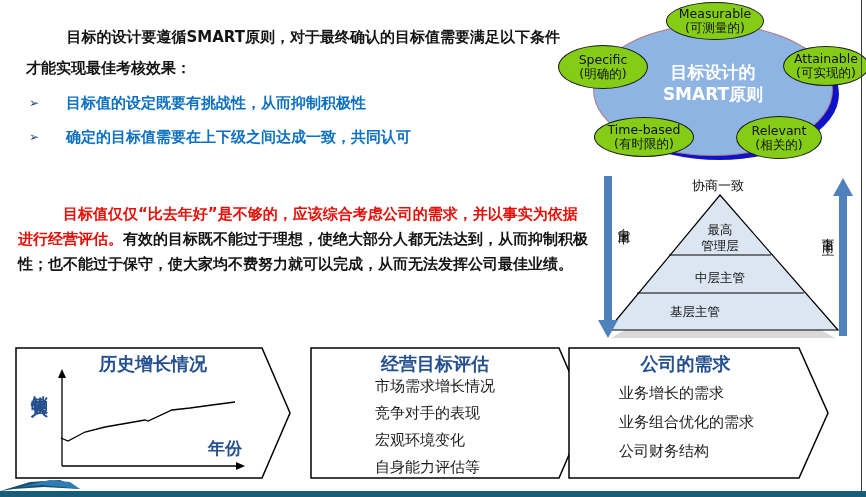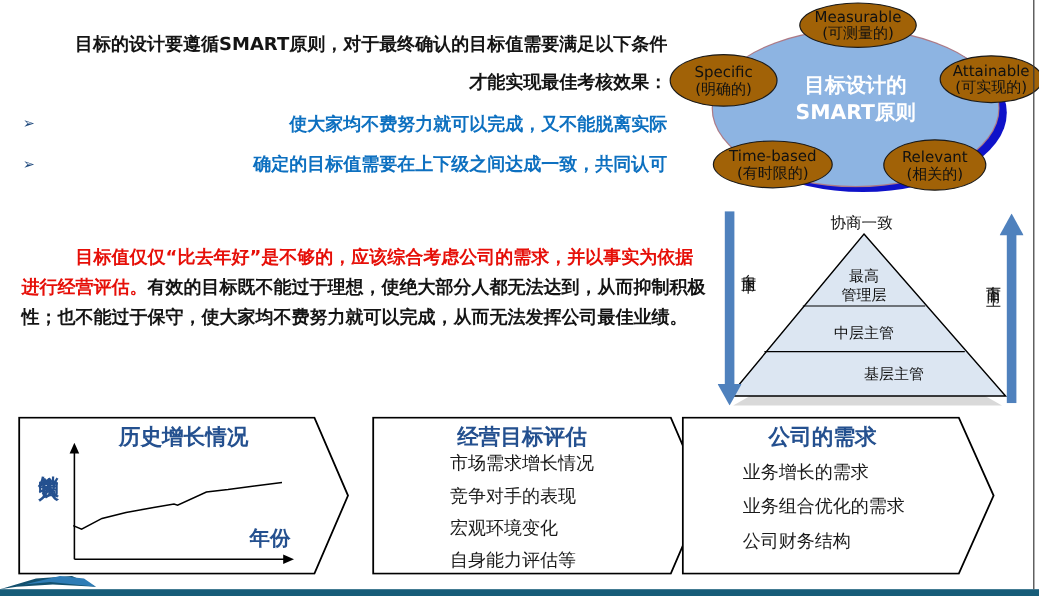--- a/index.html
+++ b/index.html
@@ -1,53 +1,53 @@
 <!DOCTYPE html>
 <html><head>
 <meta charset="utf-8">
 <style>
   html,body{margin:0;padding:0;background:#fff;}
   .slide{position:relative;width:866px;height:497px;background:#ffffff;overflow:hidden;
          font-family:"DejaVu Sans","Liberation Sans",sans-serif;color:#1a1a1a;}
   
-  .intro{position:absolute;left:16px;top:22px;width:540px;text-align:right;}
+  .intro{position:absolute;left:26px;top:22px;width:540px;}
   .intro-p{font-size:15px;font-weight:600;color:#141414;line-height:31px;text-indent:2.7em;margin:0;}
   .bullet-row{position:relative;padding-left:40px;margin-top:9px;line-height:19px;}
   .bullet-row .marker{position:absolute;left:3px;top:1px;color:#1F497D;font-size:12px;}
   .bullet-row .btext{color:#0d70c0;font-size:15px;font-weight:600;}
   
   .emphasis{position:absolute;left:18px;top:202px;width:574px;font-size:15px;font-weight:600;
             line-height:25px;text-indent:3em;margin:0;}
   .red{color:#e60f08;}
   .blk{color:#141414;margin-top:24px;}
   
   .smart{position:absolute;left:556px;top:0;width:310px;height:168px;}
   .main-ellipse-shadow{position:absolute;left:43px;top:28px;width:240px;height:132px;
             border-radius:50%;background:#0f12c9;}
   .main-ellipse{position:absolute;left:37px;top:24px;width:240px;height:132px;border-radius:50%;
             background:#8DB4E2;border:1px solid rgba(190,90,85,.65);
             display:flex;flex-direction:column;align-items:center;justify-content:center;padding-bottom:14px;box-sizing:border-box;}
   .main-ellipse .t{color:#ffffff;font-size:17px;font-weight:bold;line-height:22px;text-align:center;}
-  .sat{position:absolute;border-radius:50%;background:#a16207;border:1.5px solid #1a1a1a;
+  .sat{position:absolute;border-radius:50%;background:#84cc16;border:1.5px solid #1a1a1a;
        display:flex;flex-direction:column;align-items:center;justify-content:center;
        font-size:12.5px;line-height:14px;color:#111;text-align:center;}
   .sat-measurable{left:110px;top:2px;width:96px;height:36px;}
   .sat-specific{left:2px;top:45px;width:88px;height:42px;}
   .sat-attainable{left:227px;top:46px;width:84px;height:38px;}
   .sat-timebased{left:38px;top:117px;width:98px;height:38px;}
   .sat-relevant{left:180px;top:116px;width:84px;height:41px;}
   
   .pyramid{position:absolute;left:595px;top:170px;width:266px;height:174px;}
   .pyr-top-label{position:absolute;left:73px;top:7px;width:100px;text-align:center;
                  font-size:13px;color:#111;}
   .pyr-svg{position:absolute;left:0;top:0;}
   .pyr-l1{position:absolute;left:75px;top:52px;width:100px;text-align:center;font-size:12.5px;
           line-height:16px;color:#111;white-space:pre-line;}
   .pyr-l2{position:absolute;left:75px;top:100px;width:100px;text-align:center;font-size:12.5px;color:#111;}
-  .pyr-l3{position:absolute;left:75px;top:134px;width:100px;text-align:right;font-size:12.5px;color:#111;}
+  .pyr-l3{position:absolute;left:75px;top:134px;width:100px;text-align:left;font-size:12.5px;color:#111;}
   .arrow-svg{position:absolute;}
   .v-label{position:absolute;writing-mode:vertical-rl;font-size:12.5px;color:#111;letter-spacing:2px;}
   .v-label-left{left:20px;top:48px;}
   .v-label-right{left:224px;top:58px;}
   
   .chevron{position:absolute;top:347px;height:168px;}
   .chev-svg{position:absolute;left:0;top:0;}
   .chev-title{position:absolute;left:0;top:5px;width:100%;text-align:center;
               font-size:18px;font-weight:bold;color:#24508f;}
   .chev1{left:15px;width:276px;}
@@ -67,21 +67,21 @@
 </style>
 </head>
 <body>
 
 <div class="slide">
 
   <div class="intro">
     <p class="intro-p">目标的设计要遵循SMART原则，对于最终确认的目标值需要满足以下条件才能实现最佳考核效果：</p>
     <div class="bullet-row">
       <span class="marker">➢</span>
-      <span class="btext">使大家均不费努力就可以完成，又不能脱离实际</span>
+      <span class="btext">目标值的设定既要有挑战性，从而抑制积极性</span>
     </div>
     <div class="bullet-row" style="margin-top:14px;">
       <span class="marker">➢</span>
       <span class="btext">确定的目标值需要在上下级之间达成一致，共同认可</span>
     </div>
   </div>
 
   <p class="emphasis"><span class="red">目标值仅仅“比去年好”是不够的，应该综合考虑公司的需求，并以事实为依据进行经营评估。</span><span class="blk">有效的目标既不能过于理想，使绝大部分人都无法达到，从而抑制积极性；也不能过于保守，使大家均不费努力就可以完成，从而无法发挥公司最佳业绩。</span></p>
 
   <div class="smart">

